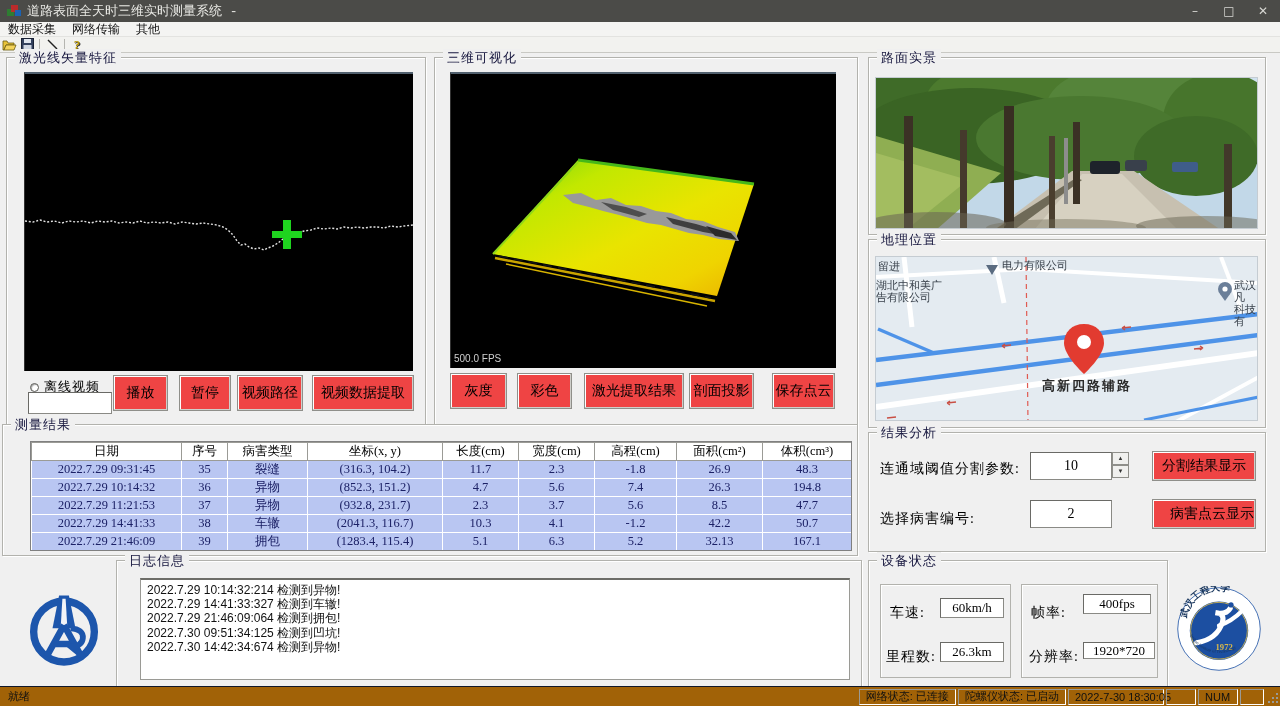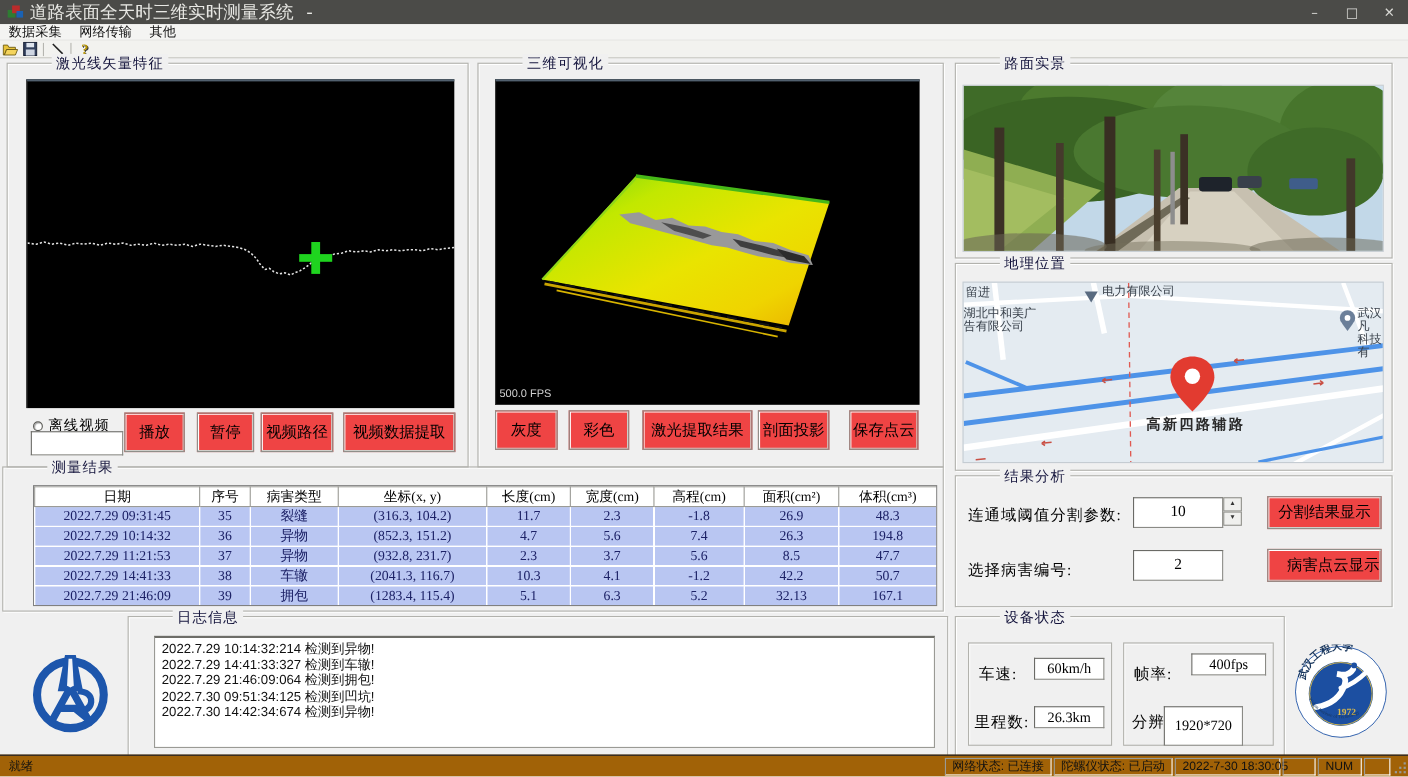--- a/index.html
+++ b/index.html
@@ -4,35 +4,35 @@
 <style>
   * { margin:0; padding:0; box-sizing:border-box; }
   html,body { width:1280px; height:706px; overflow:hidden; }
   body { font-family:"Liberation Serif","DejaVu Serif",serif; background:#f0f0f0; position:relative; }
 
   .window { position:absolute; left:0; top:0; width:1280px; height:706px; background:#f0f0f0; }
 
   
   .titlebar { position:absolute; left:0; top:0; width:1280px; height:22px; background:#4b4b48; display:flex; align-items:center; }
   .titlebar .appicon { width:16px; height:16px; margin:0 5px 0 6px; }
-  .titlebar .title { color:#e8e8e4; font-size:16px; font-family:Liberation Mono, monospace; }
+  .titlebar .title { color:#e8e8e4; font-size:13px; font-family:Liberation Mono, monospace; }
   .win-btns { position:absolute; right:0; top:0; height:22px; display:flex; }
   .win-btn { width:34px; height:22px; color:#d8d8d4; font-size:12px; display:flex; align-items:center; justify-content:center; font-family:"DejaVu Sans",sans-serif; }
 
   
   .menubar { position:absolute; left:0; top:22px; width:1280px; height:15px; background:#f4f4f2; display:flex; align-items:center; border-bottom:1px solid #e3e3e0; }
   .menu-item { font-size:12px; color:#111; padding:0 8px; font-family:"Liberation Serif",serif; }
   .toolbar { position:absolute; left:0; top:37px; width:1280px; height:16px; background:#f2f2ef; border-bottom:1px solid #c9c9c4; display:flex; align-items:center; }
   .tool { width:18px; height:15px; display:flex; align-items:center; justify-content:center; }
   .tool-sep { width:1px; height:12px; background:#b5b5b0; margin:0 3px; }
   .help-q { font-family:"Liberation Serif",serif; font-weight:bold; font-size:13px; color:#b79400; text-shadow:1px 1px 0 #3a3a3a; }
 
   
   .groupbox { position:absolute; border:1px solid #b2b2ad; box-shadow:1px 1px 0 #ffffff, inset 1px 1px 0 #ffffff; }
-  .gb-label { position:absolute; top:-9px; left:8px; background:#f0f0f0; padding:0 4px; font-size:13px; color:#14143c; letter-spacing:1px;margin-left:32px; }
+  .gb-label { position:absolute; top:-9px; left:8px; background:#f0f0f0; padding:0 4px; font-size:13px; color:#14143c; letter-spacing:1px; }
 
   .black-panel { position:absolute; background:#000; border-top:2px solid #51606e; border-left:1px solid #333; }
 
   
   .btn { position:absolute; background:#ef4444; border:1px solid #8f8f8a; box-shadow:inset -1px -1px 0 #cfcfca, inset 1px 1px 0 #ffffff; font-size:14px; color:#000; display:flex; align-items:center; justify-content:center; font-family:"Liberation Serif",serif; }
   .tbox { position:absolute; background:#fff; border:1px solid #8a8a85; border-top-color:#6a6a66; border-left-color:#6a6a66; font-size:13px; color:#000; text-align:center; font-family:"Liberation Serif",serif; }
   input.tbox { outline:none; }
   .lbl { position:absolute; font-size:14px; color:#000; letter-spacing:1px; }
 
   .radio-row { position:absolute; display:flex; align-items:center; gap:5px; }
@@ -399,21 +399,21 @@
   </div>
   <div class="inner-box" style="left:880px; top:584px; width:131px; height:94px;"></div>
   <div class="inner-box" style="left:1021px; top:584px; width:137px; height:94px;"></div>
   <span class="lbl" style="left:890px; top:604px;">车速:</span>
   <input class="tbox" style="left: 940px; top: 598px; width: 64px; height: 20px; font-size: 13px;" value="60km/h">
   <span class="lbl" style="left:886px; top:648px;">里程数:</span>
   <input class="tbox" style="left: 940px; top: 642px; width: 64px; height: 20px; font-size: 13px;" value="26.3km">
   <span class="lbl" style="left:1031px; top:604px;">帧率:</span>
   <input class="tbox" style="left: 1083px; top: 594px; width: 68px; height: 20px; font-size: 13px;" value="400fps">
   <span class="lbl" style="left:1029px; top:648px;">分辨率:</span>
-  <input class="tbox" style="left: 1058px; top: 642px; width: 72px; height: 36px; font-size: 13px;" value="1920*720">
+  <input class="tbox" style="left: 1083px; top: 642px; width: 72px; height: 17px; font-size: 13px;" value="1920*720">
 
   <div class="logo-wrap" style="left:23px; top:589px; width:82px; height:82px;">
     <svg width="82" height="82" viewBox="0 0 100 100">
       <circle cx="50" cy="52" r="37" fill="none" stroke="#1d56ac" stroke-width="9"></circle>
       <polygon points="44,8 56,8 64,48 36,48" fill="#1d56ac"></polygon>
       <polygon points="48,12 52,12 54,46 46,46" fill="#f2f4f8"></polygon>
       <path d="M50,44 L29,82 M50,44 L71,82 M37,67 L64,67" stroke="#1d56ac" stroke-width="8" fill="none"></path>
       <path d="M58,48 q16,1 15,12 q-1,10 -15,10 l17,14" stroke="#1d56ac" stroke-width="7" fill="none"></path>
     </svg>
   </div>

